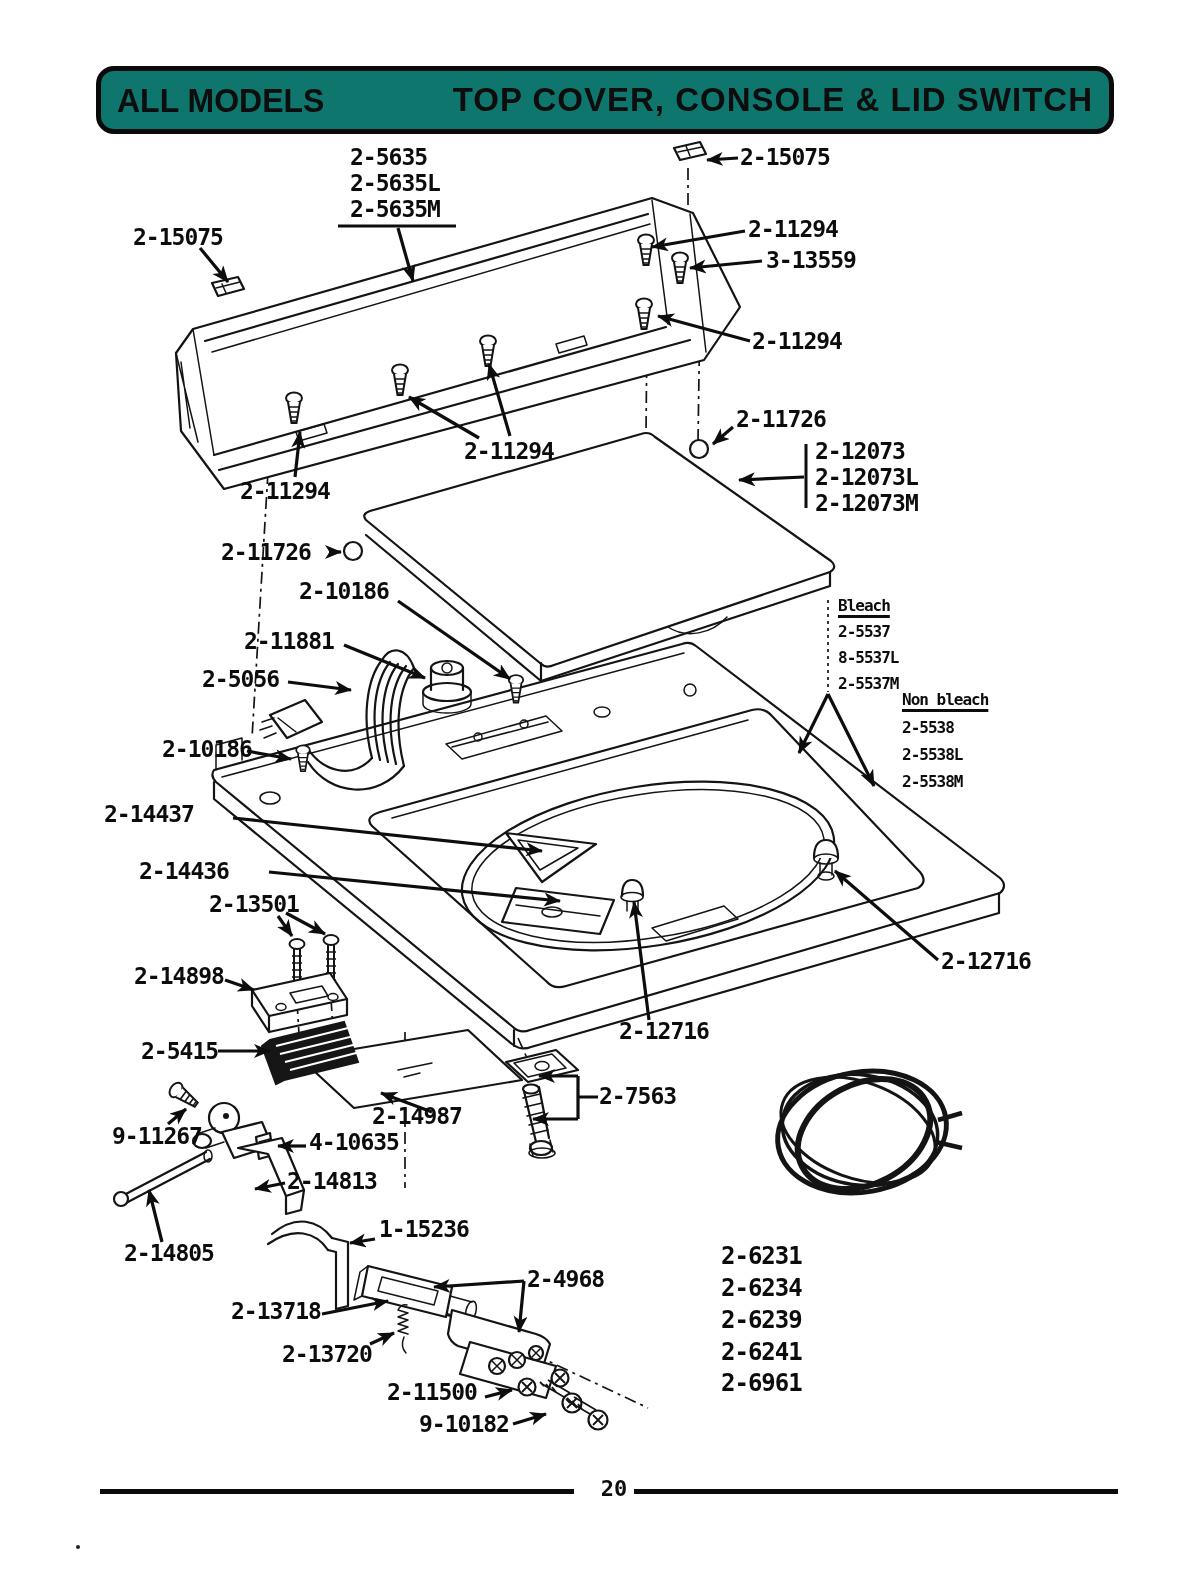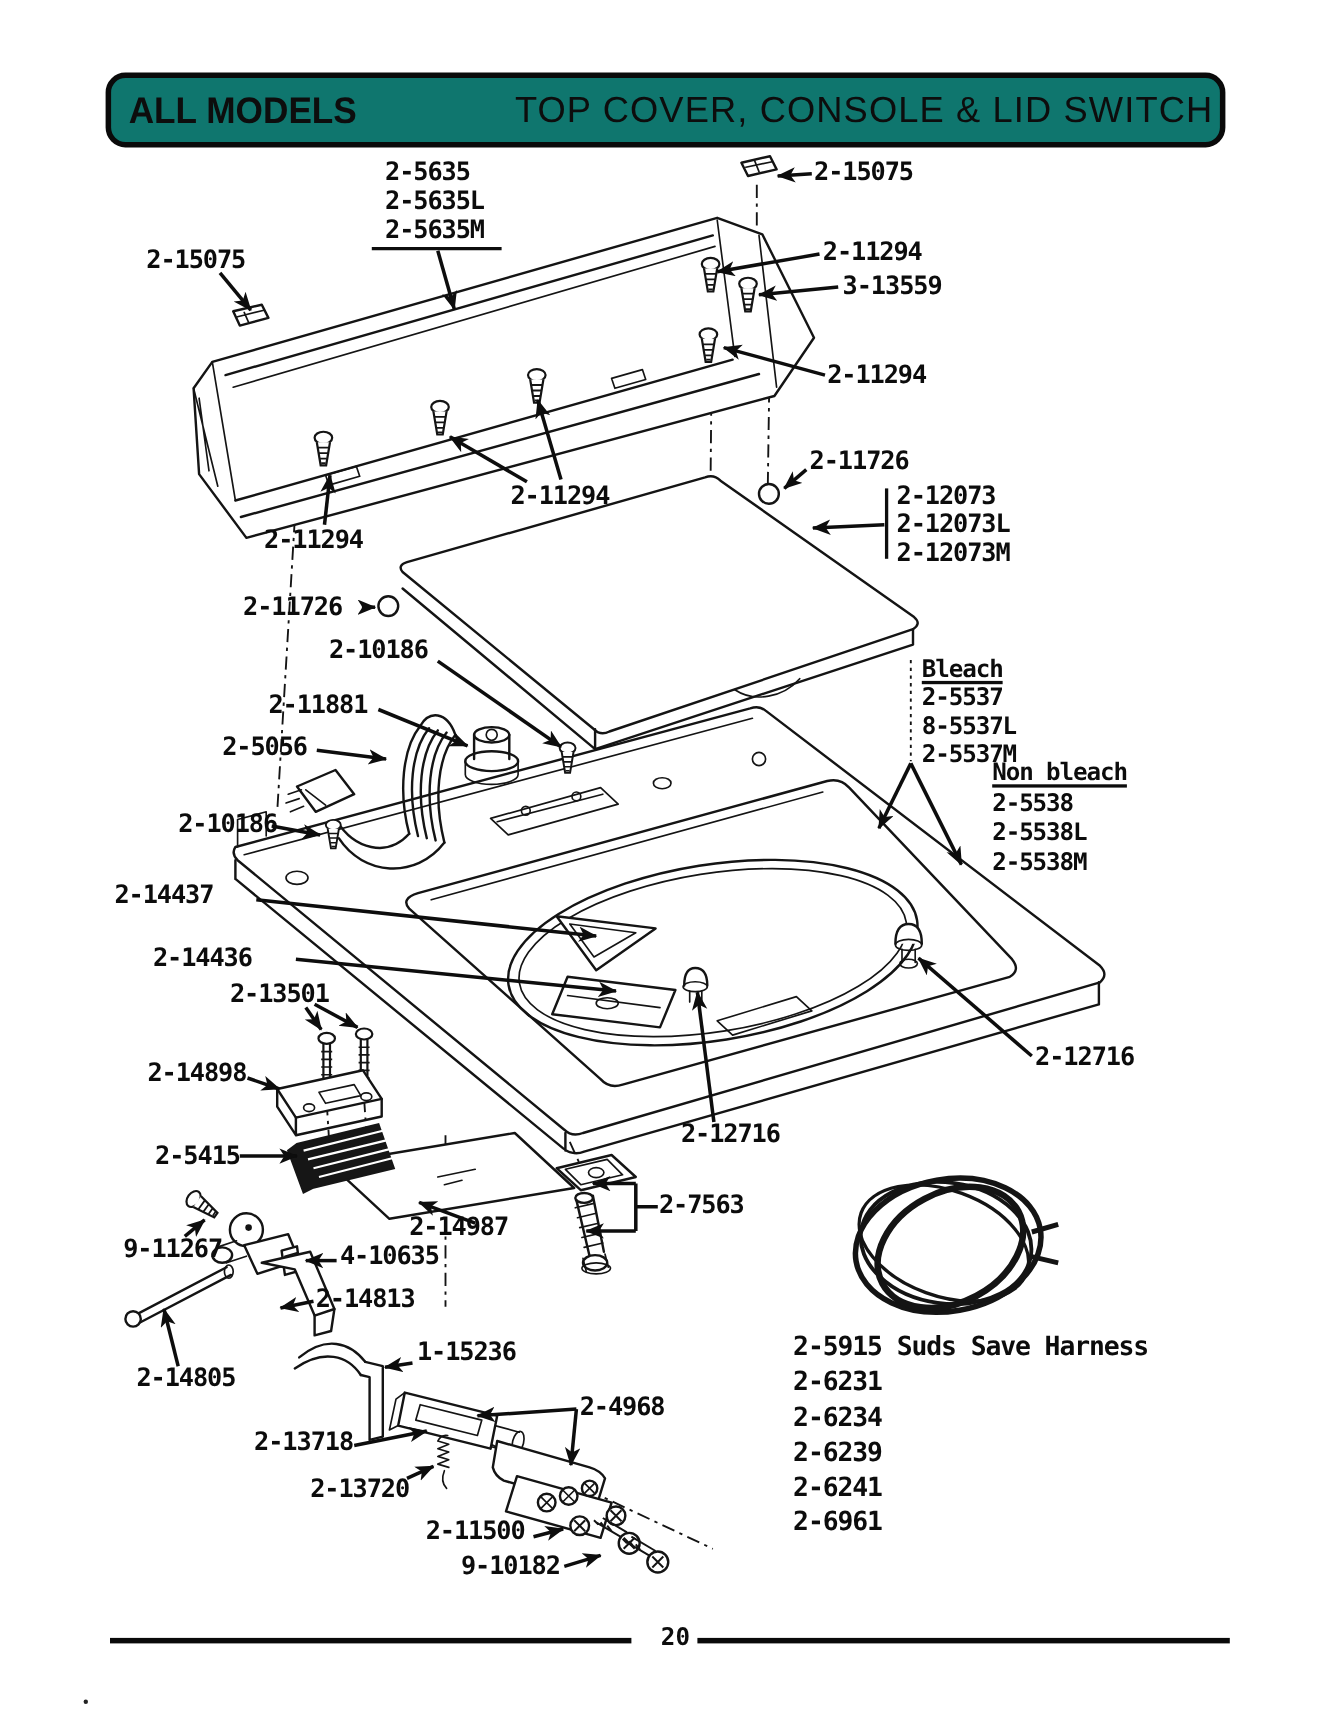--- a/index.html
+++ b/index.html
@@ -3,27 +3,27 @@
 <meta charset="utf-8">
 <style>
   html,body{margin:0;padding:0;background:#f3f3f0;}
   #page{position:relative;width:1200px;height:1571px;background:#ffffff;overflow:hidden;
         font-family:"Liberation Sans",sans-serif;color:#0d0d0d;}
   
   #hdr{position:absolute;left:96px;top:66px;width:1008px;height:58px;border:5px solid #0a0a0a;
        border-radius:18px;display:flex;align-items:center;justify-content:space-between;background:#0f766e;}
   #hdr .badge{font-weight:700;font-size:32px;letter-spacing:0;padding-left:16px;
        font-family:"Liberation Sans",sans-serif;transform:scaleY(1.05);}
-  #hdr .title{font-weight:400;font-size:33px;letter-spacing:1px;padding-right:6px;white-space:nowrap;}
+  #hdr .title{font-weight:700;font-size:33px;letter-spacing:1px;padding-right:16px;white-space:nowrap;}
   #series{position:absolute;left:920px;top:130px;width:195px;text-align:center;
        font-weight:700;font-size:29px;line-height:38px;white-space:nowrap;}
   
   .co{position:absolute;font:700 23px "DejaVu Sans Mono",monospace;color:#0c0c0c;
       letter-spacing:-1px;white-space:nowrap;}
-  .co.sm{font-size:22px;}
+  .co.sm{font-size:16px;}
   .co.lg{font-size:24px;}
   .u{text-decoration:underline;text-underline-offset:4px;text-decoration-thickness:2.5px;}
   
   .rule{position:absolute;height:5px;background:#0a0a0a;top:1489px;}
   #pageno{position:absolute;left:583px;top:1476px;width:36px;text-align:center;
       font:700 22px "DejaVu Sans Mono",monospace;margin-left:13px;}
   #stray{position:absolute;left:76px;top:1545px;width:4px;height:4px;border-radius:50%;background:#222;}
   svg{position:absolute;left:0;top:0;}
   svg *{vector-effect:none;}
   .ln{stroke:#141414;stroke-width:2.2;fill:none;stroke-linecap:round;stroke-linejoin:round;}
@@ -325,21 +325,20 @@
   <span class="co" style="left:379px;top:1216px">1-15236</span>
   <span class="co" style="left:124px;top:1240px">2-14805</span>
   <span class="co" style="left:231px;top:1298px">2-13718</span>
   <span class="co" style="left:282px;top:1341px">2-13720</span>
   <span class="co" style="left:527px;top:1266px">2-4968</span>
   <span class="co" style="left:387px;top:1379px">2-11500</span>
   <span class="co" style="left:419px;top:1411px">9-10182</span>
   <span class="co" style="left:941px;top:948px">2-12716</span>
   <span class="co" style="left:619px;top:1018px">2-12716</span>
   <span class="co" style="left:599px;top:1083px">2-7563</span>
-  <span class="co lg" style="left:721px;top:1210px">2-5915 Suds Save Harness</span>
   <span class="co lg" style="left:721px;top:1242px">2-6231</span>
   <span class="co lg" style="left:721px;top:1274px">2-6234</span>
   <span class="co lg" style="left:721px;top:1306px">2-6239</span>
   <span class="co lg" style="left:721px;top:1338px">2-6241</span>
   <span class="co lg" style="left:721px;top:1369px">2-6961</span>
 
   <div class="rule" style="left:100px;width:474px"></div>
   <div class="rule" style="left:634px;width:484px"></div>
   <div id="pageno">20</div>
   <div id="stray"></div>

